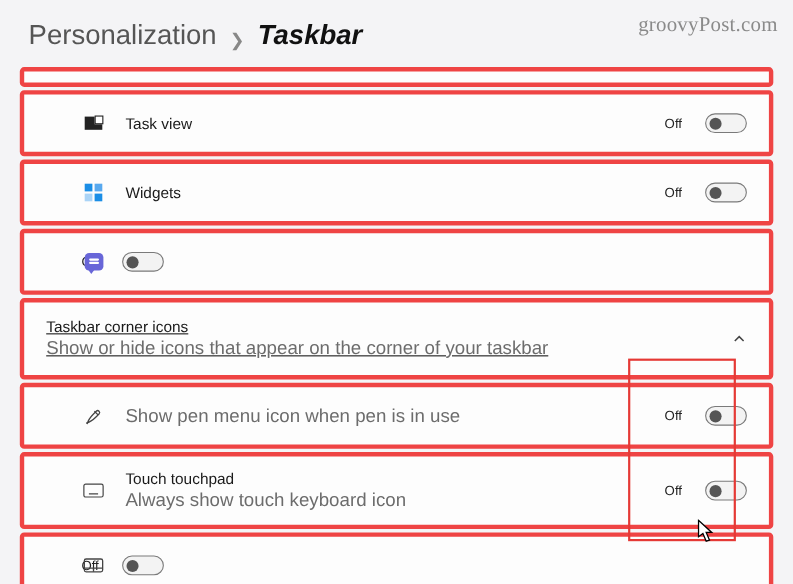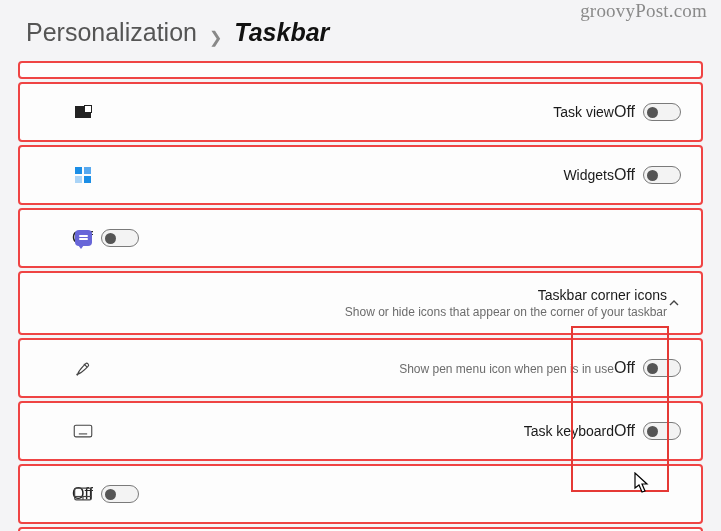--- a/index.html
+++ b/index.html
@@ -7,21 +7,21 @@
     font-family: "Segoe UI", -apple-system, sans-serif;
     background: #f4f4f6;
     width: 721px;
     height: 531px;
     overflow: hidden;
     position: relative;
     color: #1a1a1a;
   }
   .watermark {
     position: absolute;
-    top: 0;
+    top: 12px;
     right: 14px;
     font-family: Georgia, "Times New Roman", serif;
     font-size: 19px;
     color: #8a8a8a;
     letter-spacing: .2px;
     z-index: 10;
   }
   .breadcrumb {
     display: flex;
     align-items: flex-end;
@@ -33,23 +33,22 @@
   .breadcrumb .chev { color: #888; font-size: 16px; padding-top:4px;}
   .breadcrumb .current { font-weight: 600; color: #111; font-style: italic; }
   .content {
     padding: 0 18px;
     display: flex;
     flex-direction: column;
     gap: 3px;
   }
   .card {
     background: #fdfdfd;
-    border: 2px solid #ef4444;
+    border: 4px solid #ef4444;
     border-radius: 4px;
-    text-align: right;
   }
   .stub {
     height: 18px;
   }
   .row {
     display: flex;
     align-items: center;
     padding: 12px 20px 12px 52px;
     min-height: 60px;
     position: relative;
@@ -61,30 +60,30 @@
     height: 22px;
     display:flex;
     align-items:center;
     justify-content:center;
   }
   .row .text-slot {
     margin-left: 40px;
     flex: 1;
   }
   .row .title { font-size: 14px; color: #1a1a1a; }
-  .row .subtitle { font-size: 12px; color: #6c6c6c; margin-top: 2px; }
-  .row .state-label { font-size: 16px; color: #222; margin-right: 8px; }
+  .row .subtitle { font-size: 17px; color: #6c6c6c; margin-top: 2px; }
+  .row .state-label { font-size: 12px; color: #222; margin-right: 21px; }
   .section-head {
     display: flex;
     align-items: center;
     padding: 14px 20px 14px 20px;
   }
-  .section-head .text-slot { margin-left: 13px; flex:1;}
+  .section-head .text-slot { margin-left: 0; flex:1;text-decoration:underline;}
   .section-head .title { font-size: 14px; }
-  .section-head .subtitle { font-size: 12px; color:#6c6c6c; margin-top:2px;}
+  .section-head .subtitle { font-size: 17px; color:#6c6c6c; margin-top:2px;}
   .chevron-up {
     width: 14px; height: 14px;
     display:flex; align-items:center; justify-content:center;
     color:#444;
   }
   
   .toggle {
     width: 38px; height: 18px;
     border: 1px solid #7a7a7a;
     border-radius: 10px;
@@ -241,21 +240,22 @@
           <line x1="19.5" y1="6" x2="19.5" y2="6"></line>
         <line x1="5" y1="9" x2="5" y2="9"></line>
           <line x1="8" y1="9" x2="8" y2="9"></line>
         <line x1="11" y1="9" x2="11" y2="9"></line>
           <line x1="14" y1="9" x2="14" y2="9"></line>
         <line x1="17" y1="9" x2="17" y2="9"></line>
         <line x1="7" y1="12.5" x2="17" y2="12.5"></line>
       </svg>
     </div>
     <div class="text-slot">
-      <div class="title">Task keyboard</div>
+      <div class="title">Touch touchpad</div>
+      <div class="subtitle">Always show touch keyboard icon</div>
     </div>
     <span class="state-label">Off</span>
     <span class="toggle"></span>
   </div>
 
   <div class="card row">
     <div class="icon-slot">
       <svg width="20" height="16" viewBox="0 0 24 18" fill="none" stroke="#444" stroke-width="1.4">
         <rect x="2" y="2" width="20" height="14" rx="2"></rect>
         <line x1="2" y1="12" x2="22" y2="12"></line>

